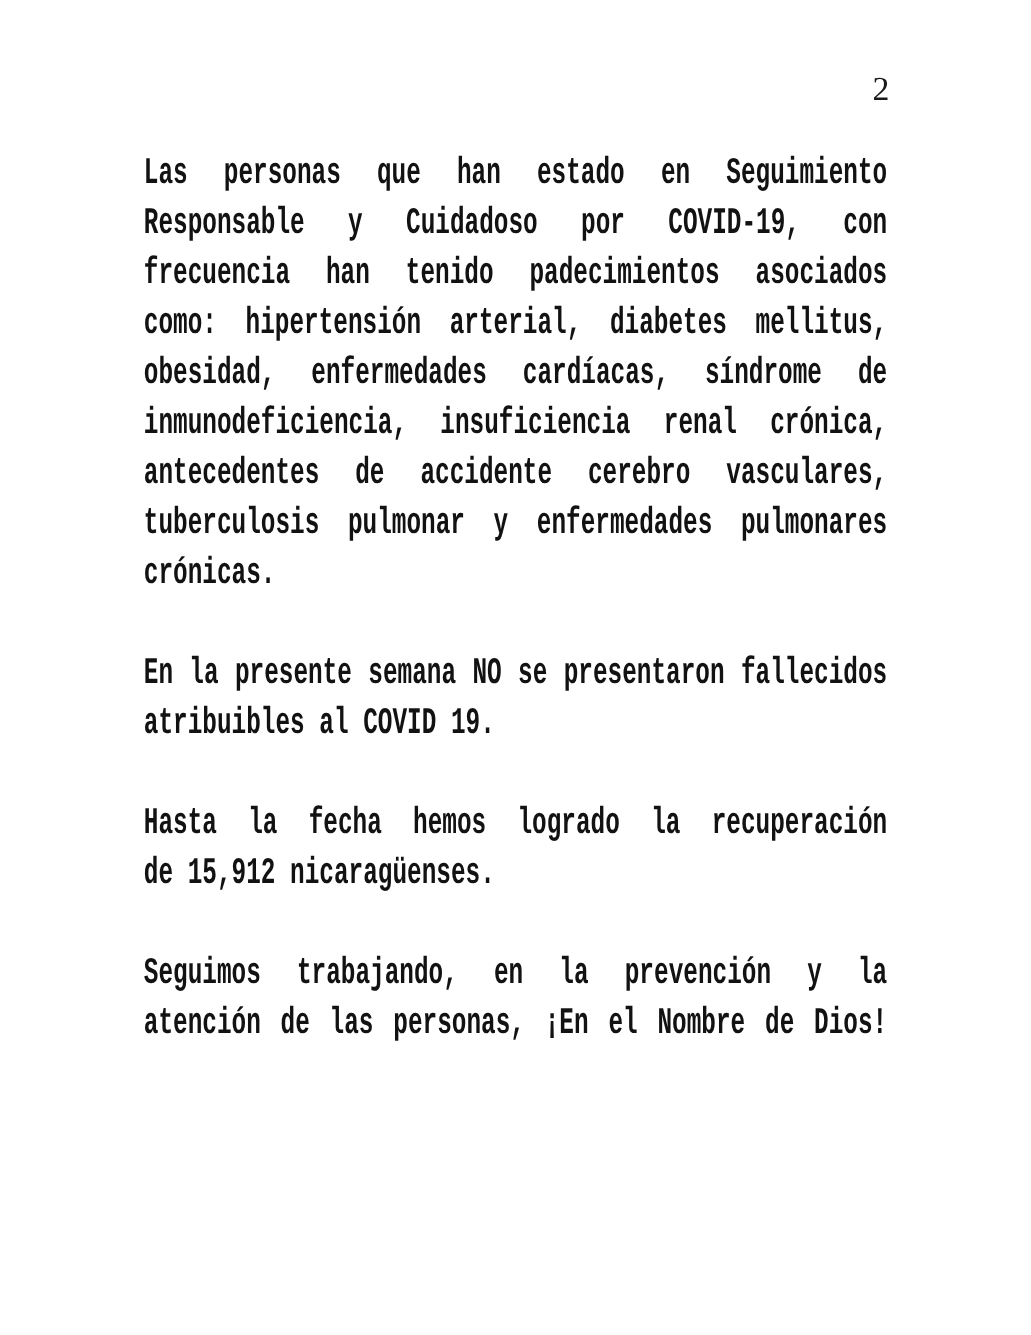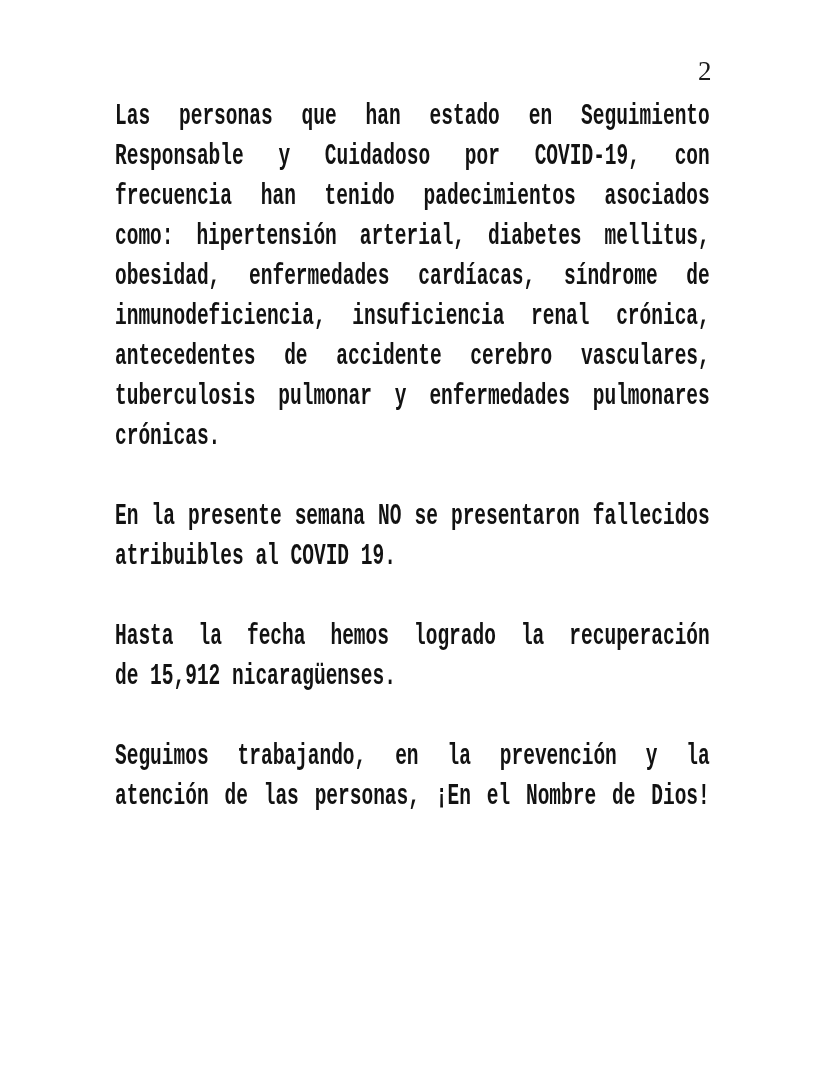--- a/index.html
+++ b/index.html
@@ -16,21 +16,21 @@
     top: 58px;
     left: 698px;
     font-family: "Liberation Serif", "DejaVu Serif", serif;
     font-size: 27px;
     line-height: 27px;
     color: #1a1a1a;
   }
   .text-block {
     position: absolute;
     left: 115px;
-    top: 96px;
+    top: 119px;
     width: 595px;
   }
   
   .scale-wrap {
     width: 915px;
     transform: scaleX(0.65);
     transform-origin: 0 0;
   }
   .para { margin: 0 0 40px 0; }
   .para:last-child { margin-bottom: 0; }

